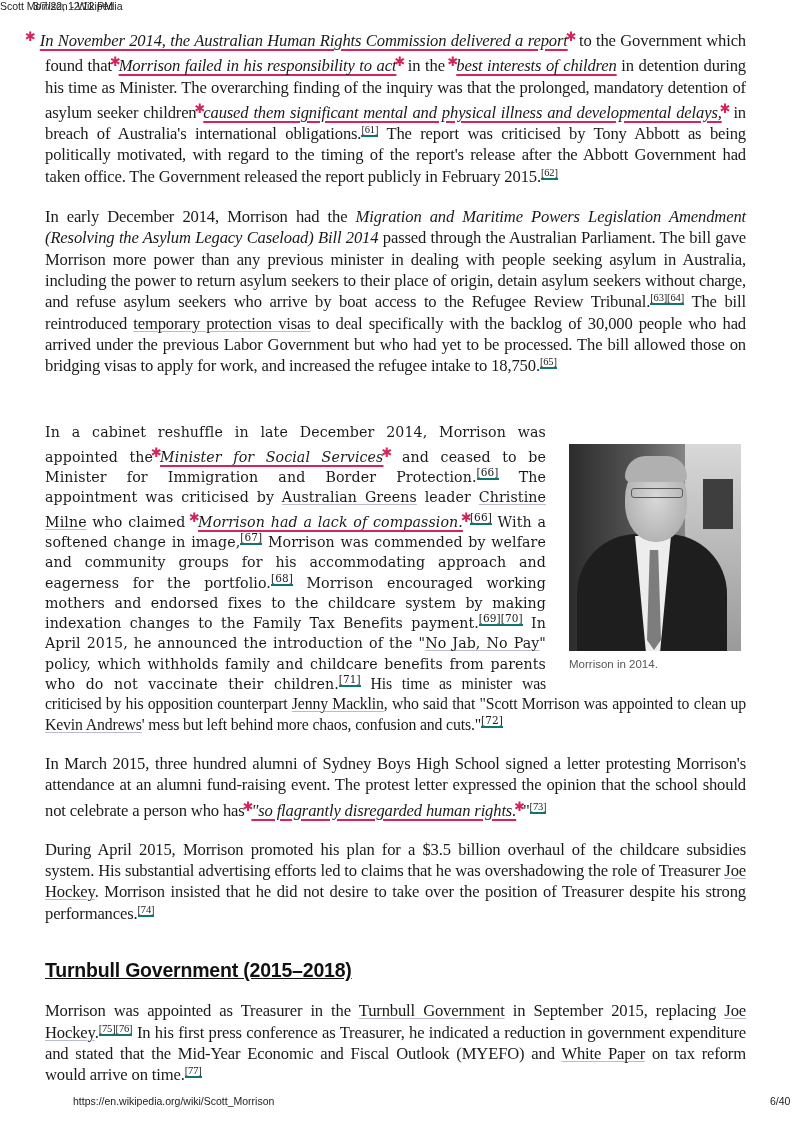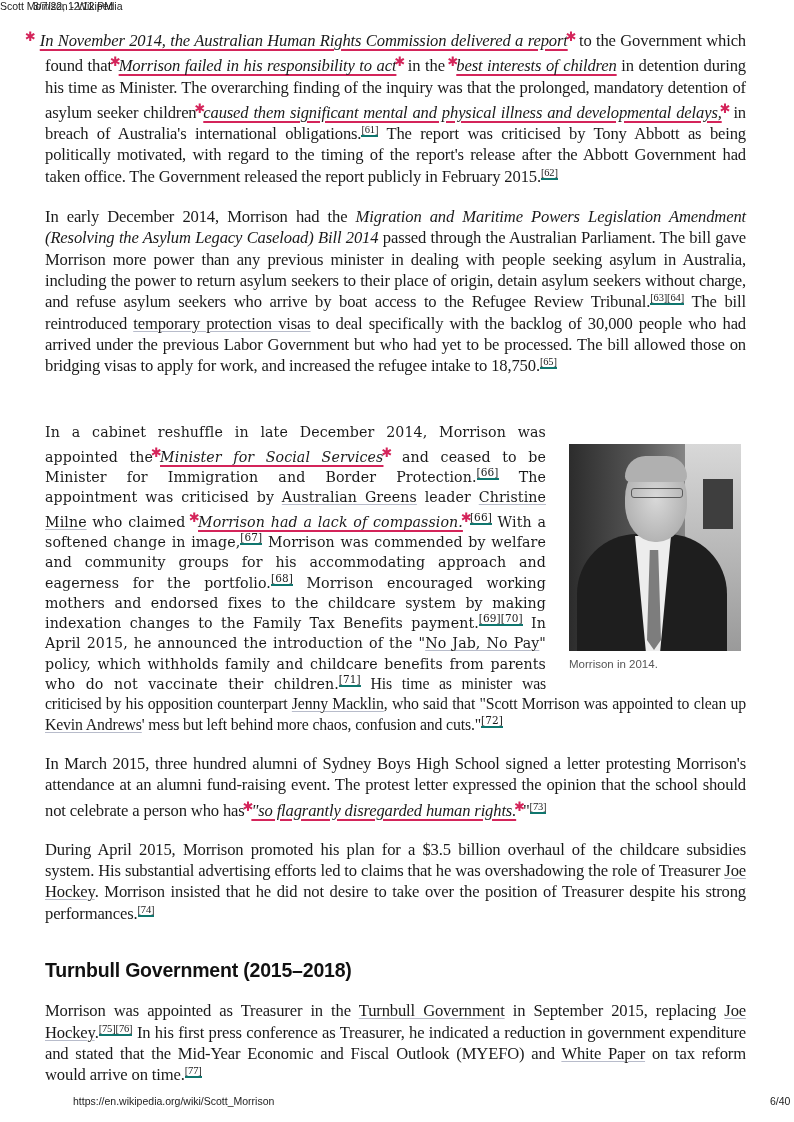--- a/index.html
+++ b/index.html
@@ -13,21 +13,21 @@
   .content { position: absolute; left: 45px; top: 26px; width: 701px; font-family: "DejaVu Serif", "Liberation Serif", serif; font-size: 15.3px; line-height: 21.3px; }
   p { margin: 0; text-align: justify; }
   .cond { font-family: "Liberation Serif", serif; font-size: 16.6px; letter-spacing: -0.15px; }
   .wide { font-family: "DejaVu Serif", serif; font-size: 14.2px; letter-spacing: 0.1px; }
   .lnk { text-decoration: underline; text-decoration-color: #b8bccb; text-underline-offset: 2px; text-decoration-thickness: 1px; }
   .hl { text-decoration: underline; text-decoration-color: #d4245a; text-underline-offset: 3px; text-decoration-thickness: 1.6px; font-style: italic; }
   .star { color: #d4245a; font-family: "DejaVu Sans", sans-serif; font-size: 13px; font-weight: bold; vertical-align: 5px; margin: 0 -2px; }
   sup { font-size: 10.5px; line-height: 0; vertical-align: 6px; border-bottom: 2px solid #0f766e; }
   i { font-style: italic; }
   h3 { font-family: "Liberation Sans", sans-serif; font-weight: bold; font-size: 15.5px; margin: 0; color: #111; }
-  h2 { font-family: "Liberation Sans", sans-serif; font-weight: bold; font-size: 19.5px; margin: 0; color: #111; letter-spacing: -0.2px; }
+  h2 { font-family: "Liberation Sans", sans-serif; font-weight: bold; font-size: 19.5px; margin: 0; color: #111; letter-spacing: -0.2px; text-decoration: underline; }
   .fig { position: absolute; left: 569px; top: 444px; width: 200px; }
   .photo { width: 172px; height: 207px; position: relative; overflow: hidden; background: linear-gradient(90deg, #2c2c2c 0%, #555 40%, #8a8a8a 70%, #c9c9c9 100%); }
   .photo .shelf { position: absolute; right: 0; top: 0; width: 56px; height: 207px; background: linear-gradient(180deg, #d8d8d8, #9a9a9a); }
   .photo .book { position: absolute; right: 8px; top: 35px; width: 30px; height: 50px; background: #3e3e3e; }
   .photo .suit { position: absolute; left: 8px; top: 90px; width: 150px; height: 130px; background: #1e1e1e; border-radius: 60px 60px 0 0; }
   .photo .shirt { position: absolute; left: 66px; top: 92px; width: 36px; height: 115px; background: #ededed; clip-path: polygon(0 0, 100% 0, 70% 100%, 30% 100%); }
   .photo .tie { position: absolute; left: 78px; top: 106px; width: 14px; height: 100px; background: #7d7d7d; clip-path: polygon(20% 0, 80% 0, 100% 90%, 50% 100%, 0 90%); }
   .photo .face { position: absolute; left: 56px; top: 18px; width: 62px; height: 80px; background: radial-gradient(ellipse at 50% 45%, #d9d9d9, #a4a4a4); border-radius: 45% 45% 48% 48%; }
   .photo .hair { position: absolute; left: 56px; top: 12px; width: 62px; height: 26px; background: #b0b0b0; border-radius: 30px 30px 8px 8px; }
   .photo .glasses { position: absolute; left: 62px; top: 44px; width: 52px; height: 10px; border: 1.5px solid #5a5a5a; border-radius: 3px; box-sizing: border-box; }

